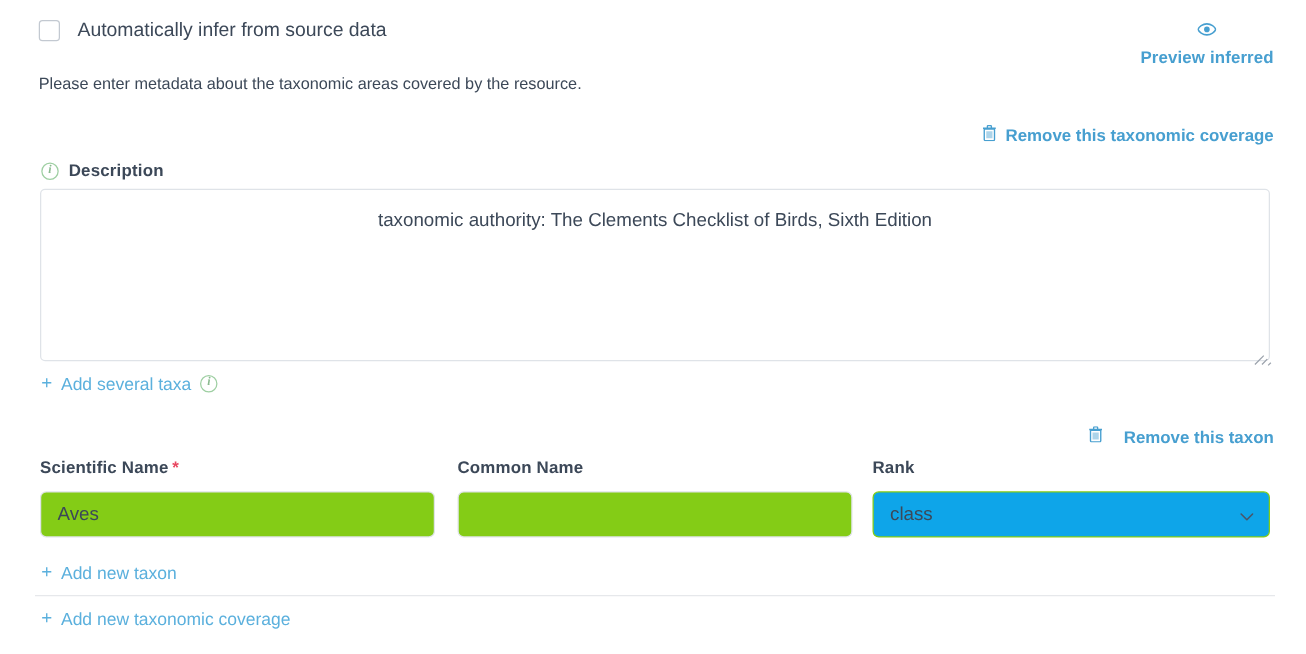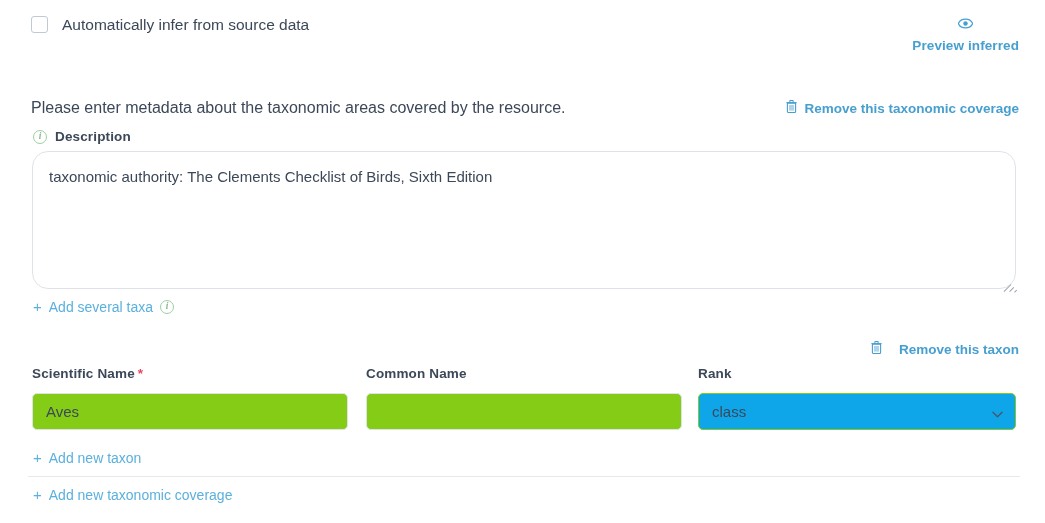--- a/index.html
+++ b/index.html
@@ -73,24 +73,23 @@
     white-space: nowrap;
     flex-direction: column;
   }
   .preview-link .lbl { font-weight: 600; letter-spacing: .1px;}
 
   
   .intro-text {
     position: absolute;
     left: 31px;
     top: 59px;
-    font-size: 16px;
-    color: #3c4858;
-    white-space: nowrap;
-    margin-top: 40px;
+    font-size: 13px;
+    color: #3c4858;
+    white-space: nowrap;
   }
 
   
   .remove-coverage-link {
     position: absolute;
     right: 26px;
     top: 100px;
     color: #479fd0;
     font-size: 13.5px;
     display: flex;
@@ -135,29 +134,30 @@
   }
 
   
   .desc-textarea {
     position: absolute;
     left: 32px;
     top: 151px;
     width: 984px;
     height: 138px;
     border: 1px solid #dfe3e8;
-    border-radius: 16px;
+    border-radius: 4px;
     background: #fff;
     padding: 14px 16px;
     font-family: "Liberation Sans", sans-serif;
     font-size: 15px;
     color: #3c4858;
     resize: none;
     outline: none;
     line-height: 1.45;
+    text-align: center;
   }
   .resize-grip {
     position: absolute;
     left: 999px;
     top: 274px;
     width: 12px;
     height: 12px;
     pointer-events: none;
   }
   .resize-grip i {

